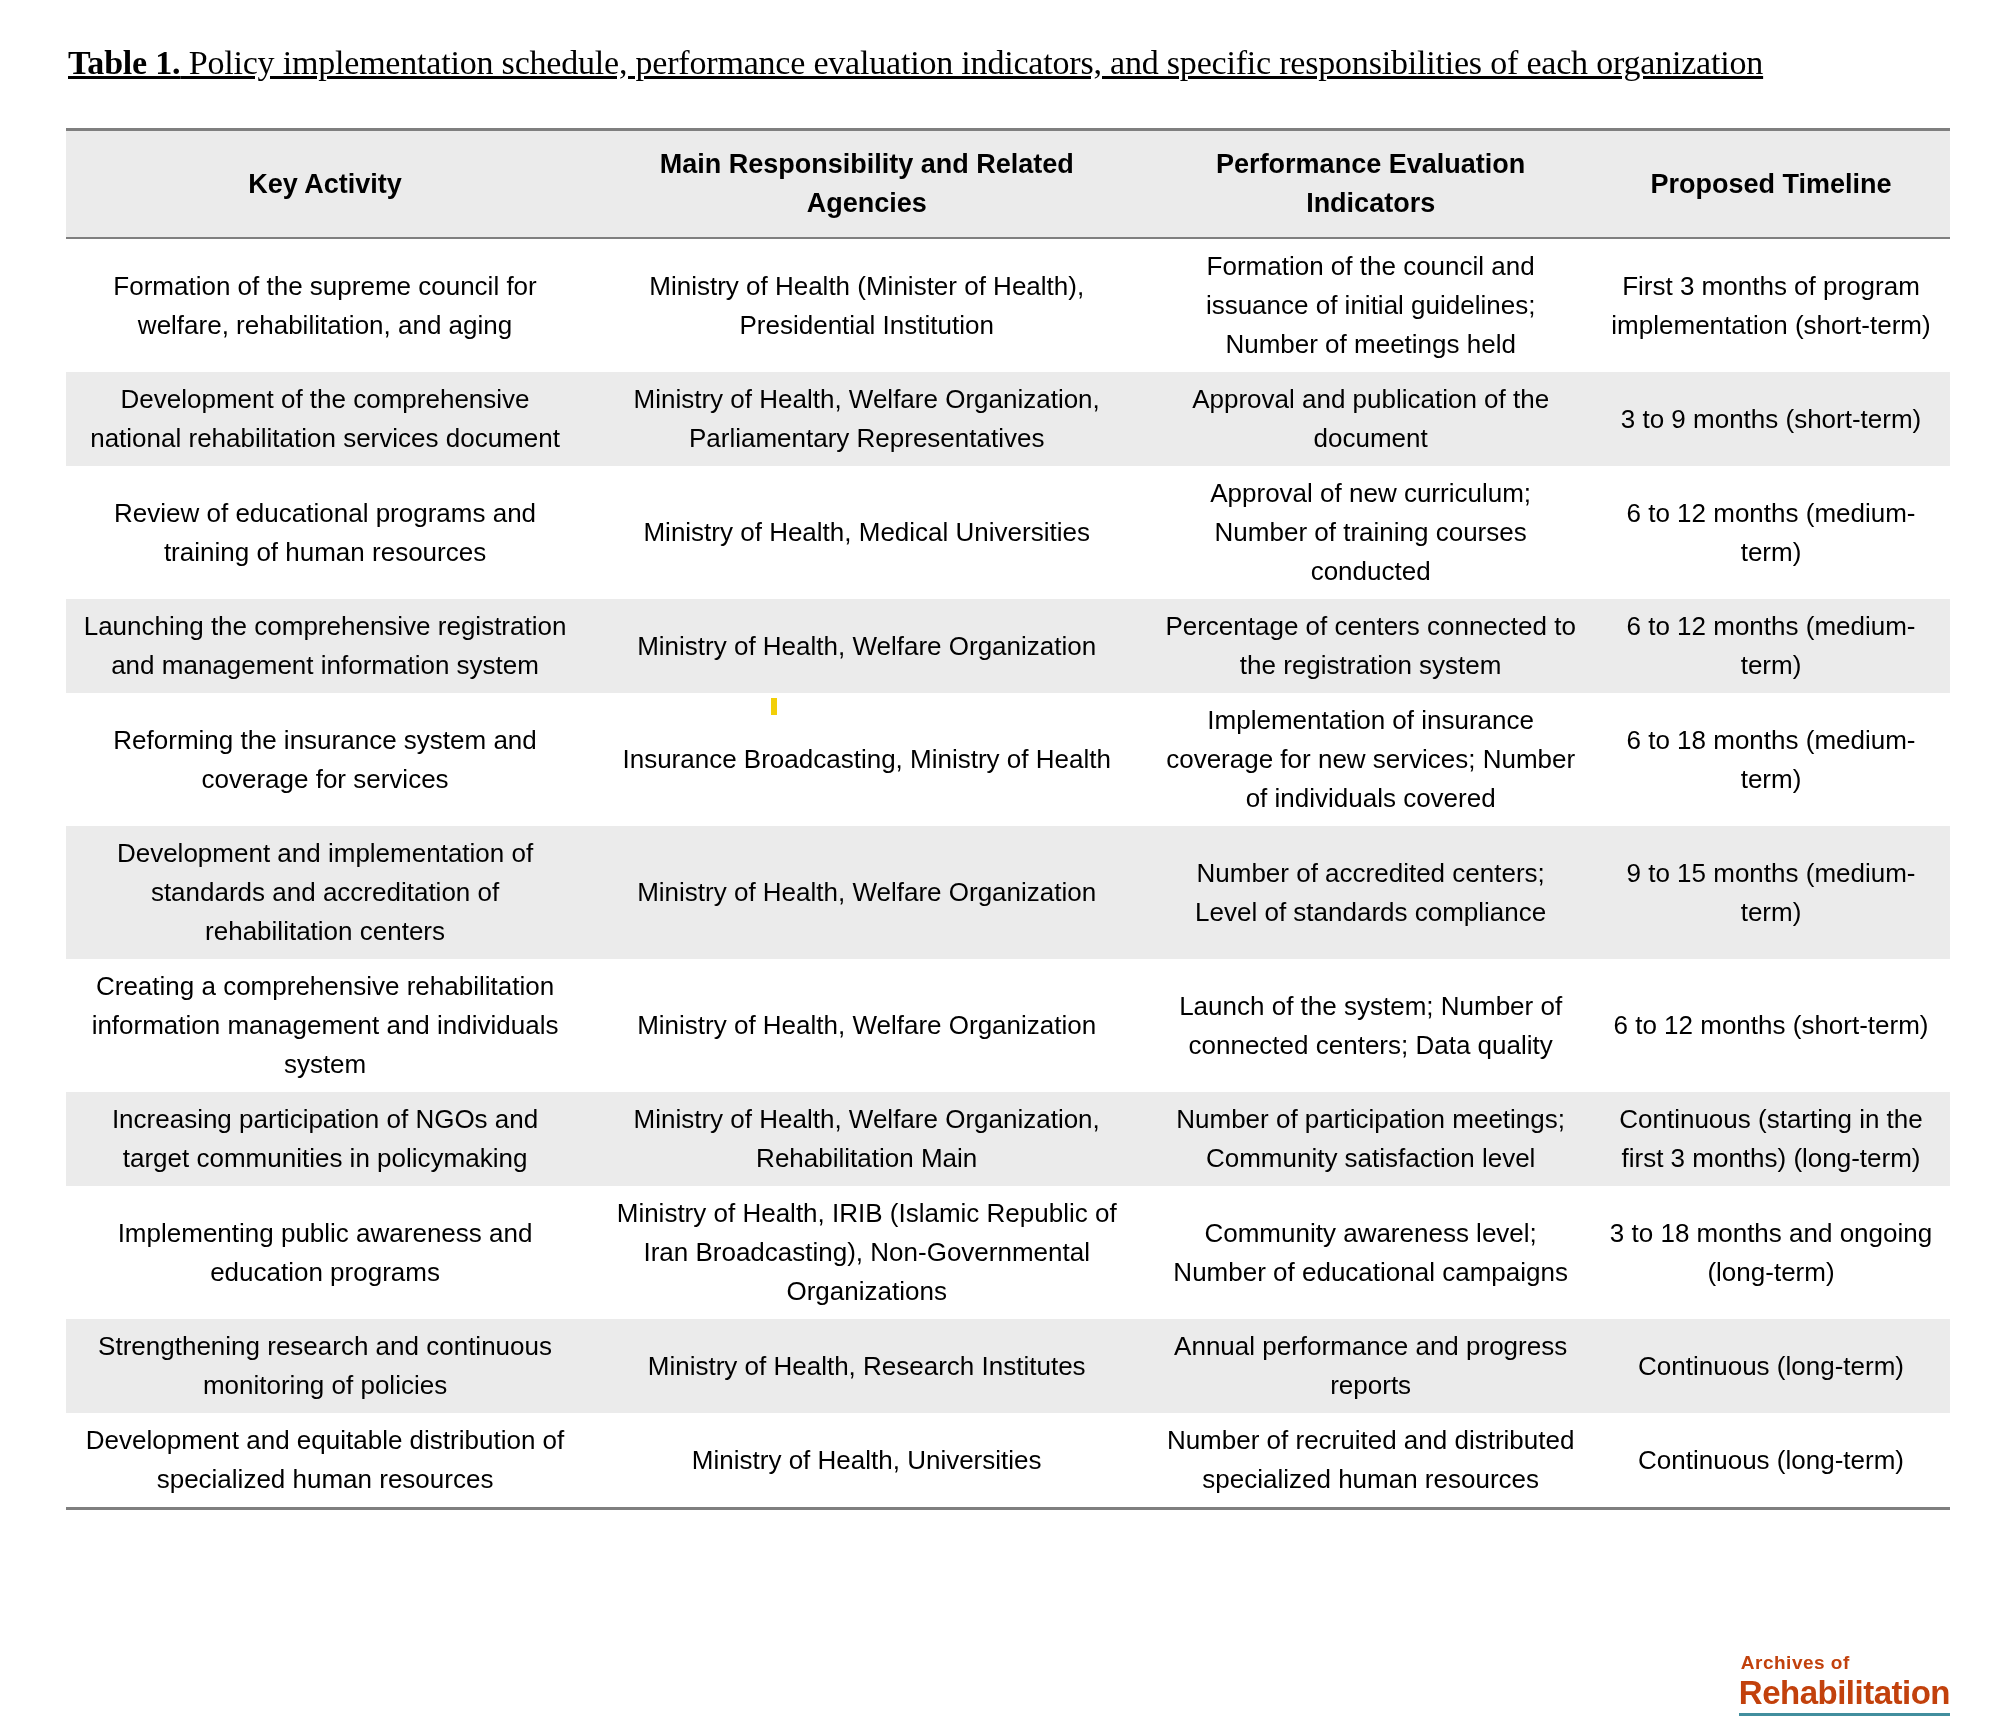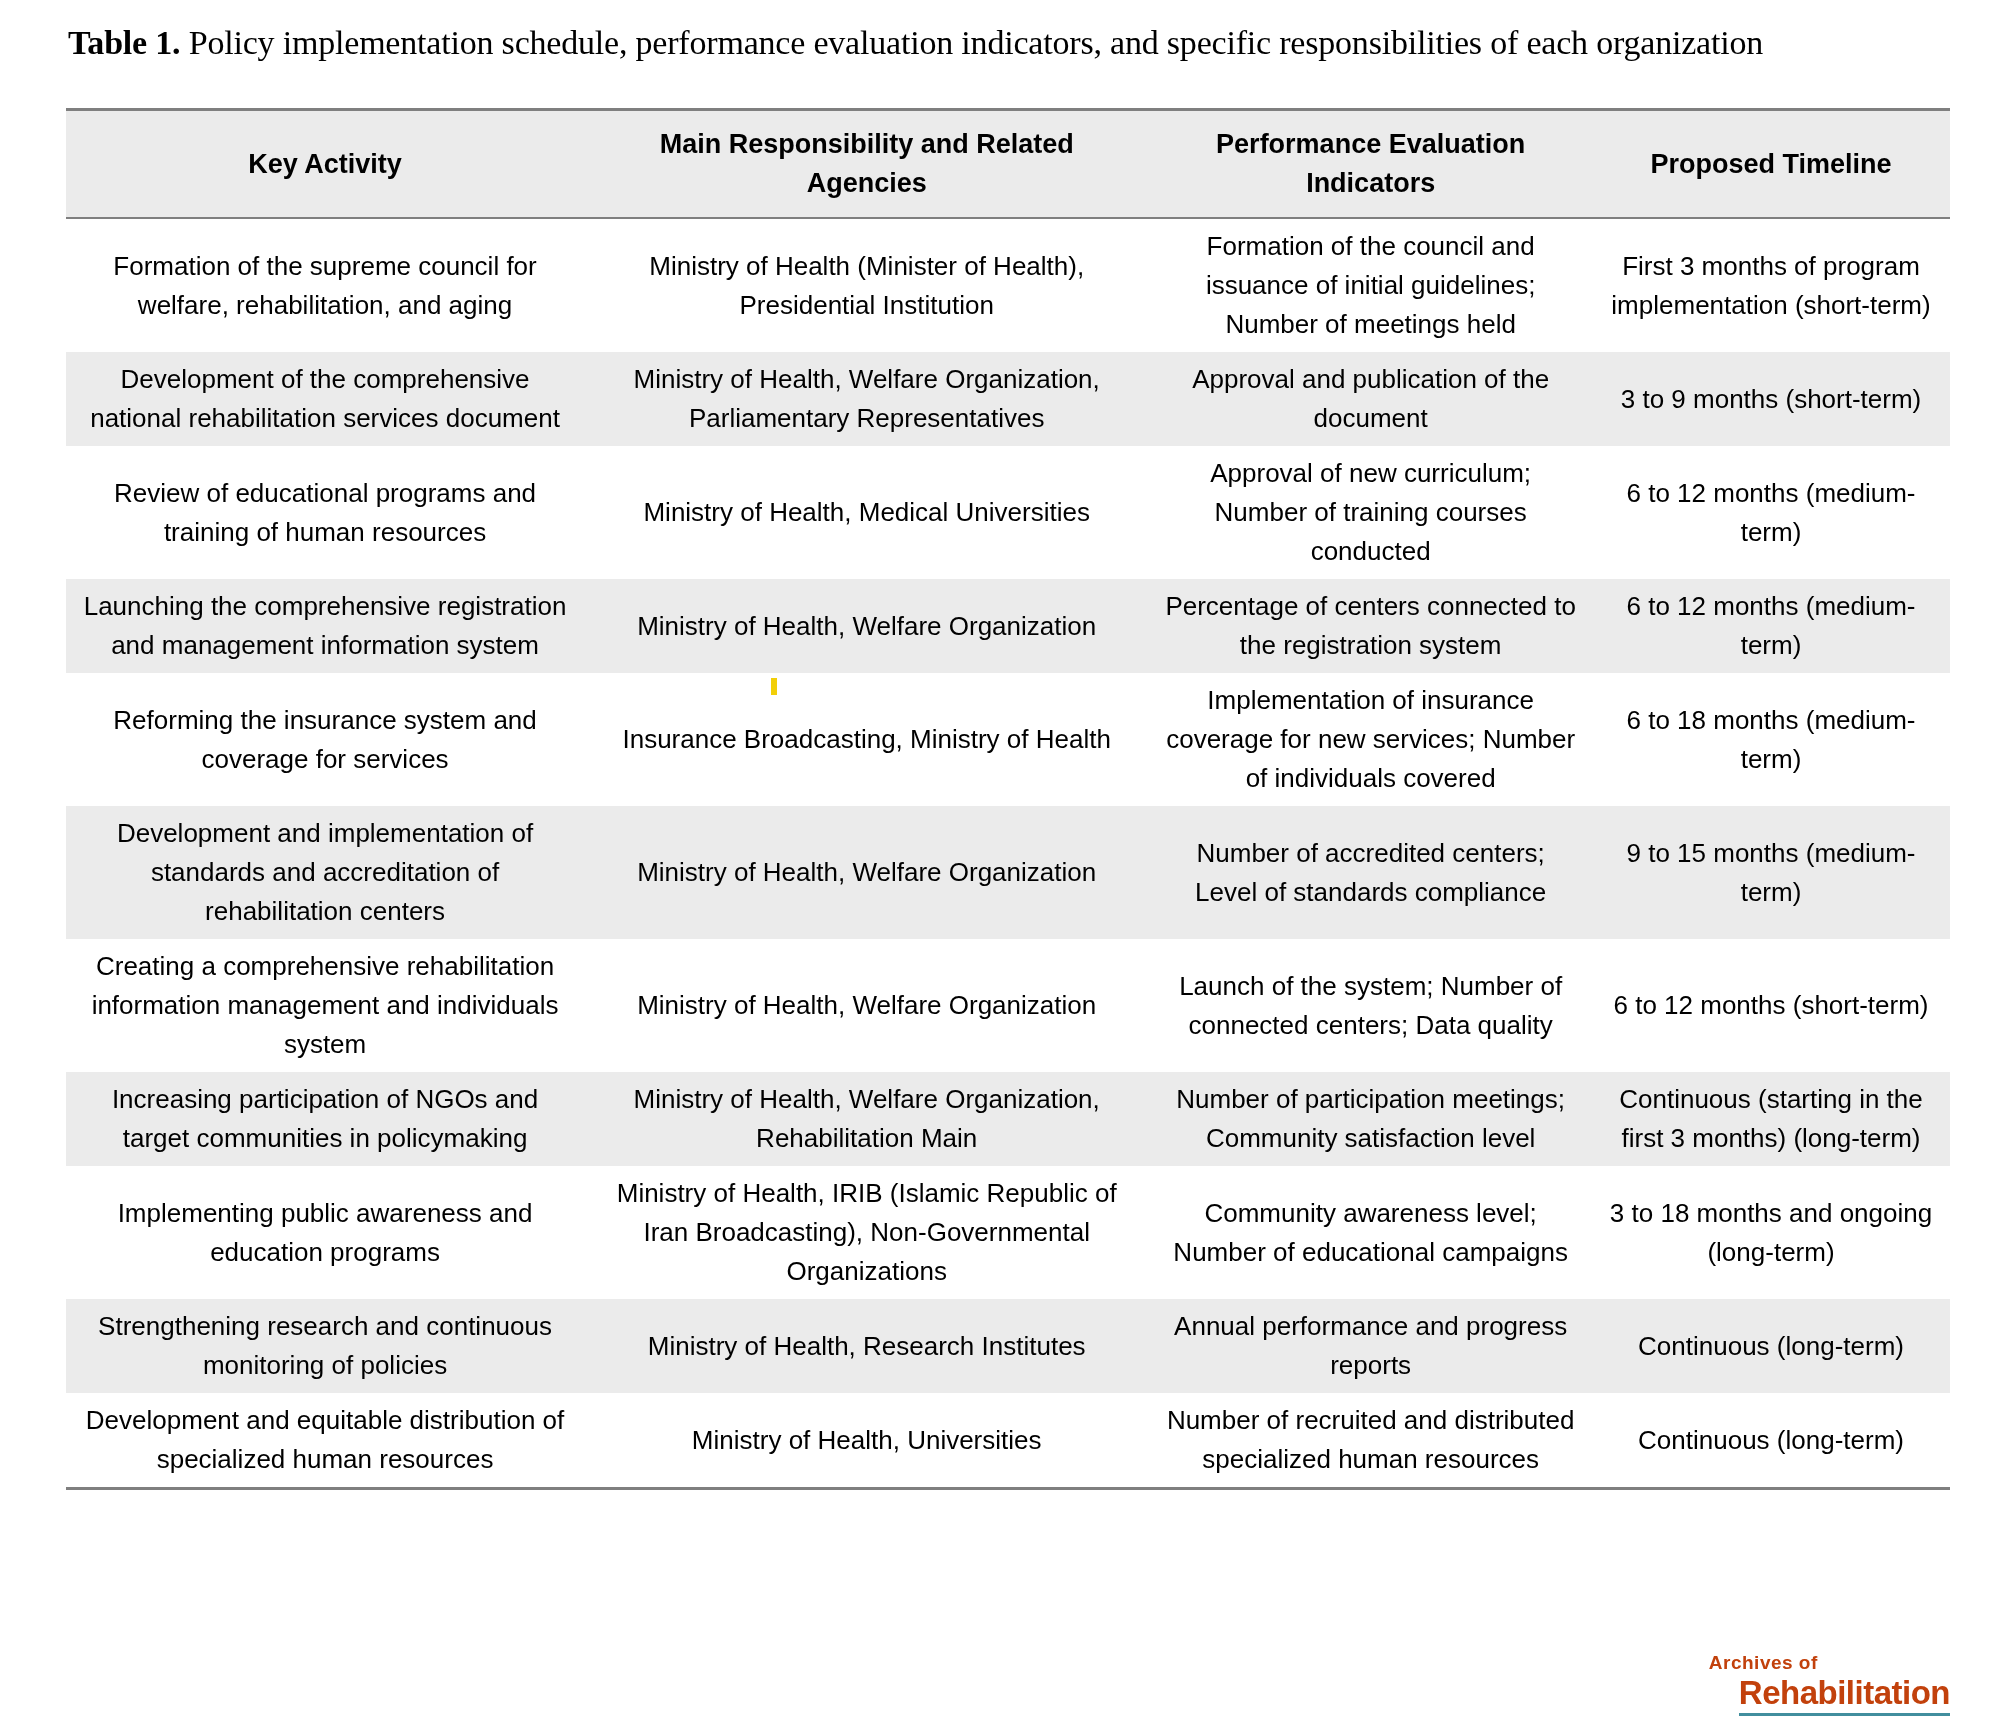--- a/index.html
+++ b/index.html
@@ -8,25 +8,26 @@
     background: #ffffff;
   }
   body {
     width: 1996px;
     height: 1729px;
     position: relative;
     overflow: hidden;
     font-family: "Liberation Sans", sans-serif;
   }
   .title {
-    margin: 24px 0 0 68px;
+    margin: 44px 0 0 68px;
     font-family: "Liberation Serif", serif;
     font-size: 34px;
     color: #000000;
     letter-spacing: -0.2px;
+    text-decoration: underline;
   }
   .title-label {
     font-weight: bold;
   }
   table.policy {
     border-collapse: collapse;
     table-layout: fixed;
     width: 1884px;
     margin: 46px 0 8px 66px;
     border-top: 3px solid var(--border_strong, #7f7f7f);
@@ -78,21 +79,20 @@
     letter-spacing: 0.5px;
     margin-left: 2px;
   }
   .logo-bottom {
     font-size: 33px;
     font-weight: bold;
     letter-spacing: -0.5px;
     border-bottom: 3px solid var(--logo_underline, #418e9e);
     padding-bottom: 1px;
     display: inline-block;
-    margin-left: 32px;
   }
 </style>
 </head>
 <body>
 
 <div class="title">
   <span class="title-label">Table 1.</span><span> Policy implementation schedule, performance evaluation indicators, and specific responsibilities of each organization</span>
 </div>
 
 <table class="policy">

